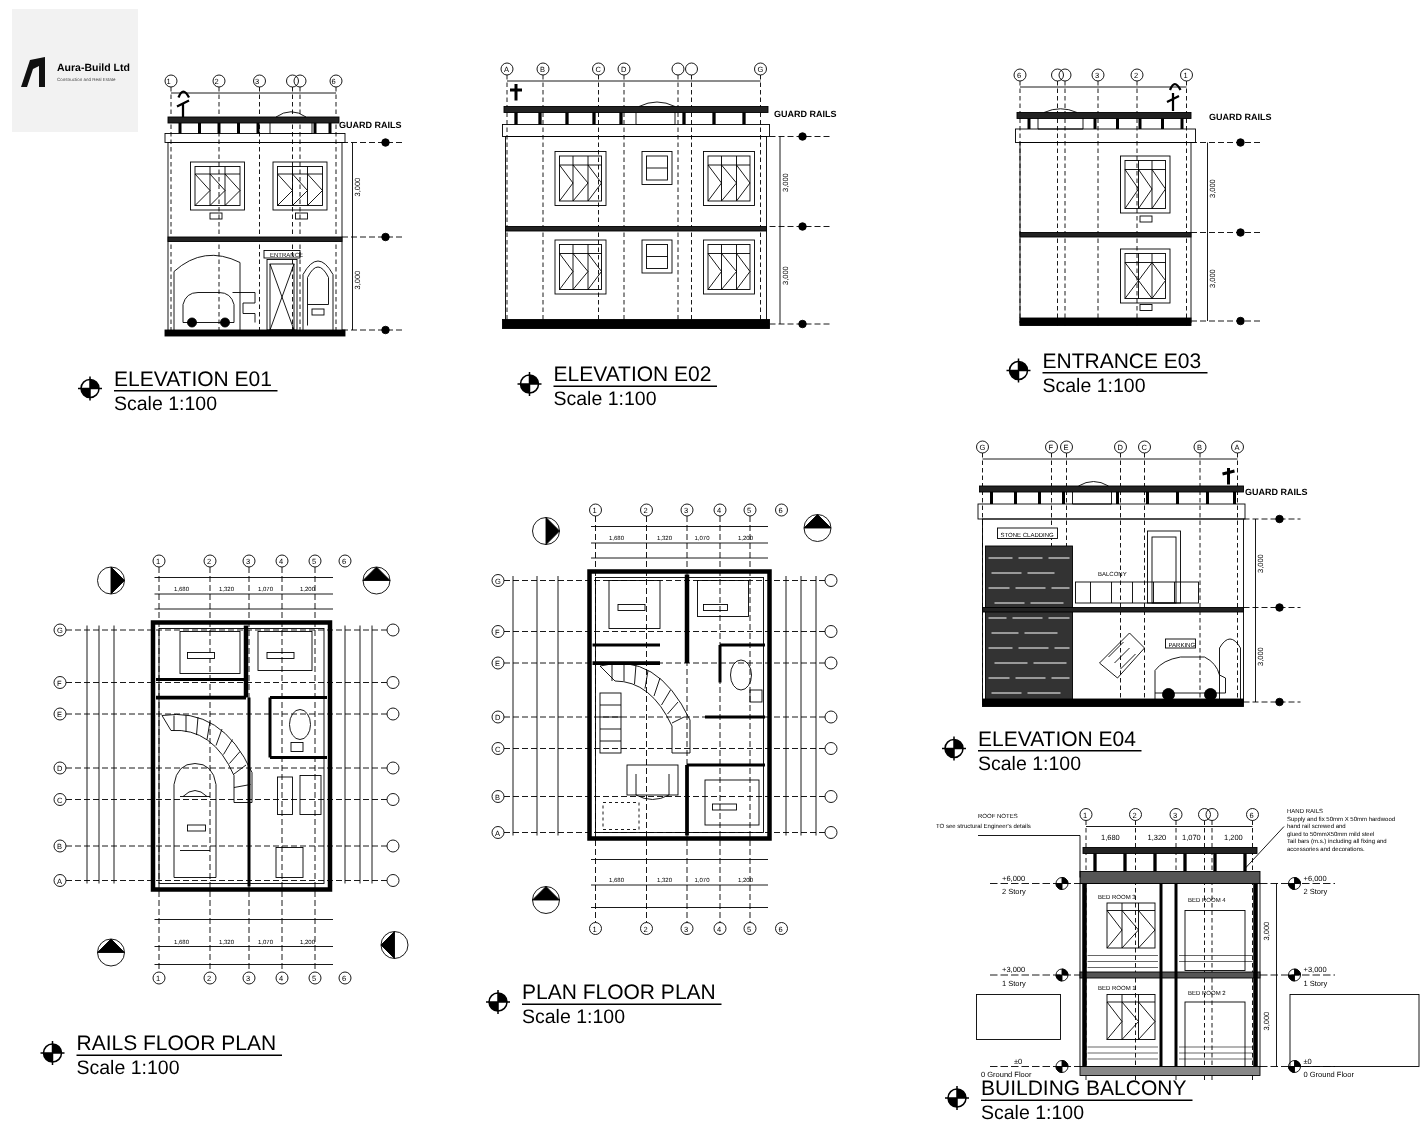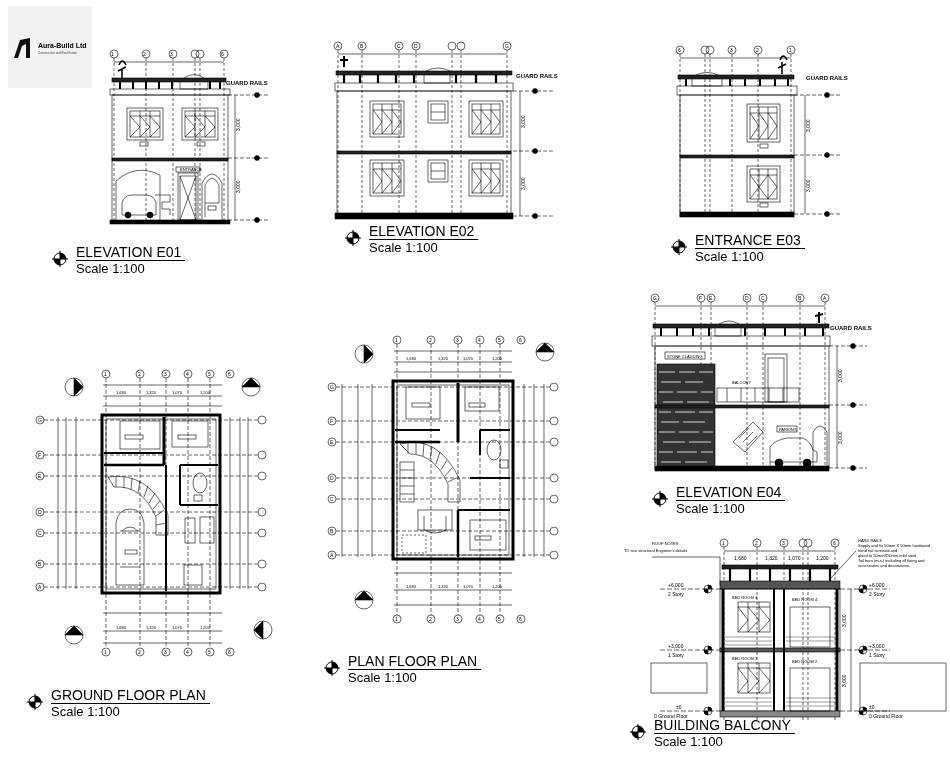--- a/index.html
+++ b/index.html
@@ -193,21 +193,21 @@
     <text x="6" y="10" class="dim">A</text>
       <text x="30" y="10" class="dim">B</text>
       <text x="67" y="10" class="dim">C</text>
       <text x="84" y="10" class="dim">D</text>
       <text x="175" y="10" class="dim">G</text>
     <text x="186" y="40" class="small">GUARD RAILS</text>
     <text x="195" y="90" class="dim" transform="rotate(-90 195 90)">3,000</text>
     <text x="195" y="152" class="dim" transform="rotate(-90 195 152)">3,000</text>
   </g>
 </svg>
-<div class="title-block" style="left:369px;top:224px">
+<div class="title-block" style="left:369px;top:242px">
   <svg class="mark" width="16" height="16" style="left:-24px;top:6px">
       <circle cx="8" cy="8" r="6" fill="none" stroke="#000"></circle>
       <path d="M8,2 A6,6 0 0 1 14,8 L8,8 Z M8,14 A6,6 0 0 1 2,8 L8,8 Z" fill="#000"></path>
       <line x1="0" y1="8" x2="16" y2="8" stroke="#000"></line>
       <line x1="8" y1="0" x2="8" y2="16" stroke="#000"></line>
     </svg>
   <div class="t">ELEVATION E02</div>
   <div class="s">Scale 1:100</div>
 </div>
 
@@ -362,21 +362,21 @@
       <text x="153" y="8" class="dim">B</text>
       <text x="178" y="8" class="dim">A</text>
     <text x="185" y="38" class="small">GUARD RAILS</text>
     <text x="22" y="66" class="tiny">STONE CLADDING</text>
     <text x="87" y="92" class="tiny">BALCONY</text>
     <text x="134" y="139" class="tiny">PARKING</text>
     <text x="197" y="90" class="dim" transform="rotate(-90 197 90)">3,000</text>
     <text x="197" y="152" class="dim" transform="rotate(-90 197 152)">3,000</text>
   </g>
 </svg>
-<div class="title-block" style="left:676px;top:485px">
+<div class="title-block" style="left:652px;top:485px">
   <svg class="mark" width="16" height="16" style="left:-24px;top:6px">
       <circle cx="8" cy="8" r="6" fill="none" stroke="#000"></circle>
       <path d="M8,2 A6,6 0 0 1 14,8 L8,8 Z M8,14 A6,6 0 0 1 2,8 L8,8 Z" fill="#000"></path>
       <line x1="0" y1="8" x2="16" y2="8" stroke="#000"></line>
       <line x1="8" y1="0" x2="8" y2="16" stroke="#000"></line>
     </svg>
   <div class="t">ELEVATION  E04</div>
   <div class="s">Scale 1:100</div>
 </div>
 
@@ -528,21 +528,21 @@
       <text x="170" y="264" class="tiny">1,200</text>
   </g>
 </svg>
 <div class="title-block" style="left:51px;top:688px">
   <svg class="mark" width="16" height="16" style="left:-24px;top:6px">
       <circle cx="8" cy="8" r="6" fill="none" stroke="#000"></circle>
       <path d="M8,2 A6,6 0 0 1 14,8 L8,8 Z M8,14 A6,6 0 0 1 2,8 L8,8 Z" fill="#000"></path>
       <line x1="0" y1="8" x2="16" y2="8" stroke="#000"></line>
       <line x1="8" y1="0" x2="8" y2="16" stroke="#000"></line>
     </svg>
-  <div class="t">GROUND FLOOR PLAN</div>
+  <div class="t">RAILS FLOOR PLAN</div>
   <div class="s">Scale 1:100</div>
 </div>
 
 <svg style="left:320px;top:330px" width="245" height="300">
   <g stroke="#000" fill="none" stroke-width="0.6">
     <g>
         <circle cx="77" cy="10" r="4"></circle>
         <circle cx="111" cy="10" r="4"></circle>
         <circle cx="138" cy="10" r="4"></circle>
         <circle cx="160" cy="10" r="4"></circle>

